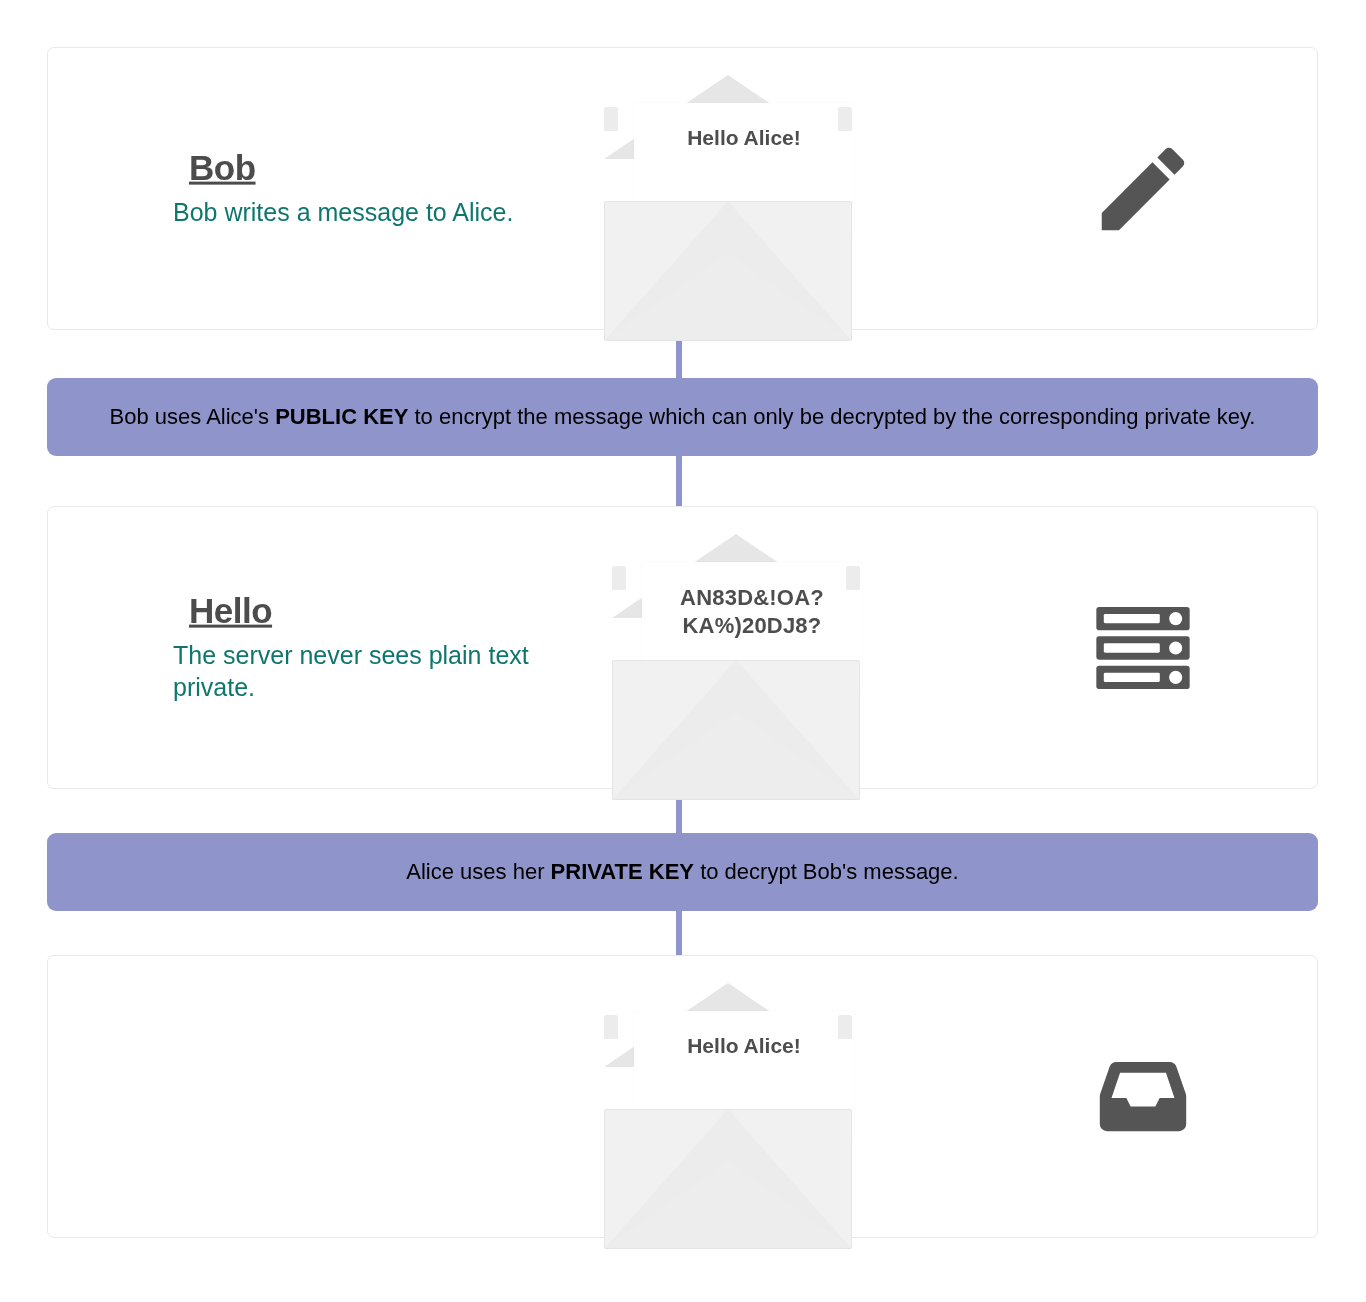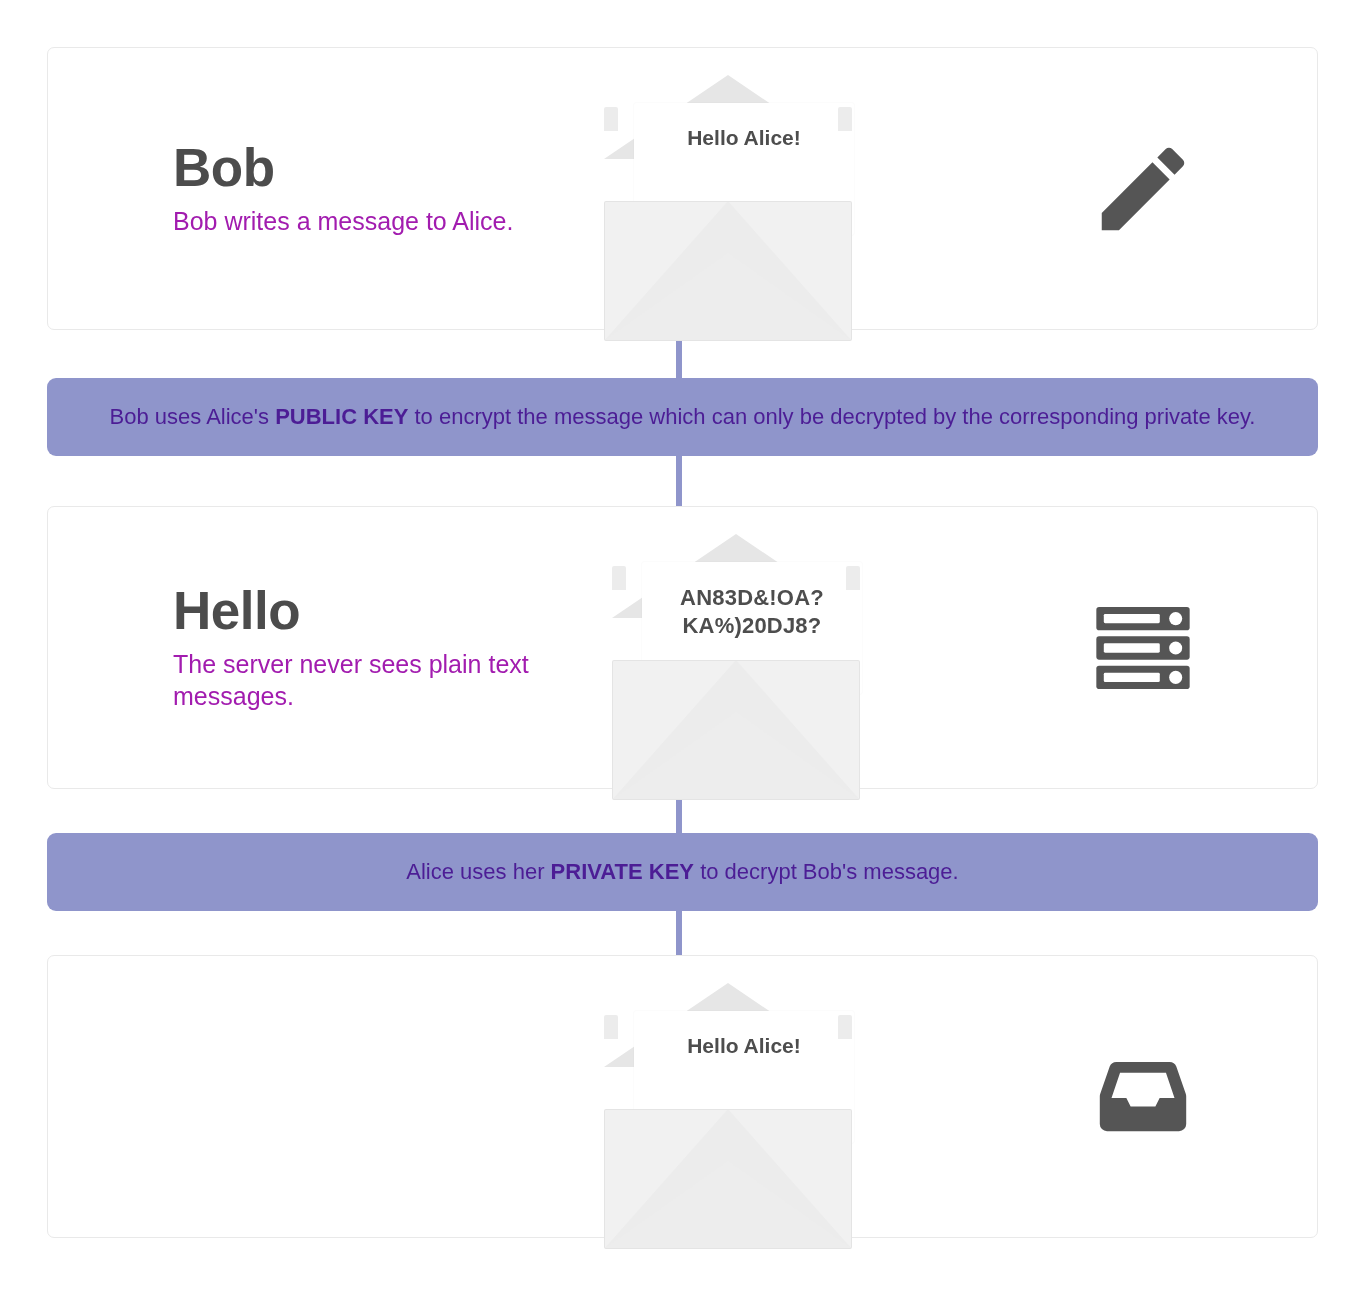--- a/index.html
+++ b/index.html
@@ -42,31 +42,32 @@
   }
 
   .txt-block {
     position: absolute;
     left: 125px;
     top: 50%;
     transform: translateY(-50%);
     width: 360px;
   }
   .title {
-    font-size: 53px;
+    font-size: 35px;
     font-weight: bold;
     color: #4c4c4c;
     line-height: 1.05;
     letter-spacing: -0.5px;
-    margin: 0 0 10px 0;
+    margin: 0 0 10px 16px;
     white-space: nowrap;
+    text-decoration: underline;
   }
   .subtitle {
     font-size: 25px;
-    color: #a21caf;
+    color: #0f766e;
     line-height: 1.28;
     margin: 0;
   }
 
   
   .envelope {
     position: absolute;
     left: 556px;
     width: 248px;
     height: 212px;
@@ -191,21 +192,21 @@
     height: 78px;
     background: #8f95cb;
     border-radius: 9px;
     display: flex;
     align-items: center;
     justify-content: center;
     z-index: 4;
   }
   .banner-text {
     font-size: 22px;
-    color: #4c1d95;
+    color: #000000;
     text-align: left;
     padding: 0 24px;
     line-height: 1.2;
   }
   .banner-text b { font-weight: bold; }
 </style>
 </head>
 <body>
 
 <div id="page">
@@ -246,21 +247,21 @@
   <div class="banner" style="top:378px;">
     <div class="banner-text">
       <span>Bob uses Alice's </span><b>PUBLIC KEY</b><span> to encrypt the message which can only be decrypted by the corresponding private key.</span>
     </div>
   </div>
 
   <div class="card" style="top:506px;height:283px;">
     <div class="card-inner">
       <div class="txt-block">
         <div class="title">Hello</div>
-        <div class="subtitle">The server never sees plain text messages.</div>
+        <div class="subtitle">The server never sees plain text private.</div>
       </div>
 
       <div class="envelope" style="top:81px;margin-left:8px;">
         <div class="env-flap"></div>
         <div class="env-letter">
           <div class="env-text cipher">AN83D&amp;!OA?
 KA%)20DJ8?</div>
         </div>
         <div class="env-shoulder-l"></div>
         <div class="env-shoulder-r"></div>

